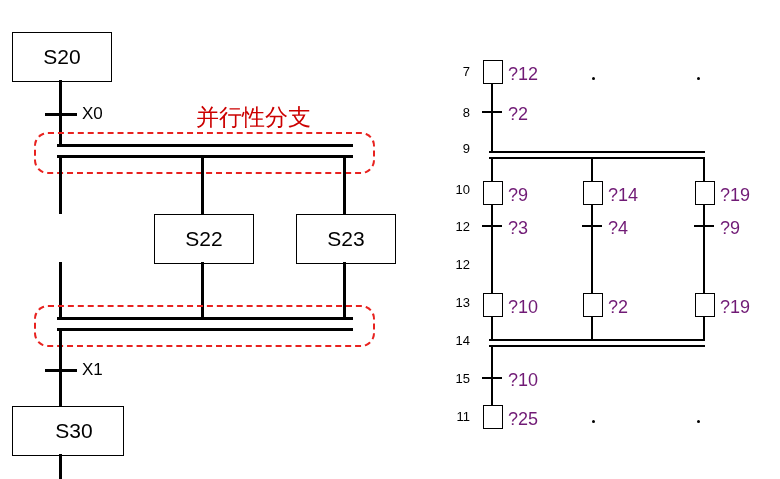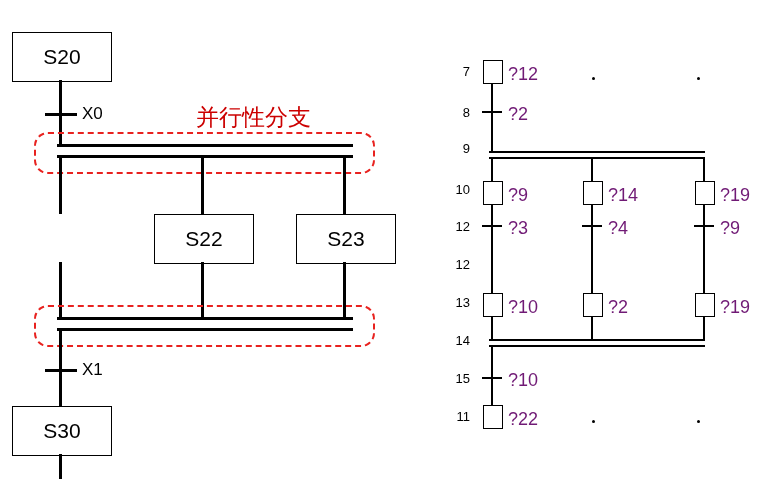--- a/index.html
+++ b/index.html
@@ -139,21 +139,21 @@
   <div class="hline" style="left:57px; top:305px; width:296px; height:2.5px;"></div>
   <div class="hline" style="left:57px; top:316px; width:296px; height:2.5px;"></div>
 
   <div class="dash-box" style="left:34px; top:293px; width:341px; height:42px;"></div>
 
   <div class="vline" style="left:59px; top:318px; width:2.5px; height:76px;"></div>
   <div class="tick" style="left:45px; top:357px; width:32px; height:2.5px;"></div>
   <div class="lbl" style="left:82px; top:348px;">X1</div>
 
 
-  <div class="state-box" style="left:12px; top:394px; width:98px; height:48px;">
+  <div class="state-box" style="left:12px; top:394px; width:98px; height:48px;padding-left:12px;">
     <span>S30</span>
   </div>
   <div class="vline" style="left:59px; top:442px; width:2.5px; height:30px;"></div>
 
   <div class="r-num" style="left:452px; top:52px; width:18px;">7</div>
   <div class="r-num" style="left:452px; top:93px; width:18px;">8</div>
   <div class="r-num" style="left:452px; top:129px; width:18px;">9</div>
   <div class="r-num" style="left:446px; top:170px; width:24px;">10</div>
   <div class="r-num" style="left:446px; top:207px; width:24px;">12</div>
   <div class="r-num" style="left:446px; top:245px; width:24px;">12</div>
@@ -215,21 +215,21 @@
   <div class="r-line" style="left:489px; top:327px; width:216px; height:1.8px;"></div>
   <div class="r-line" style="left:489px; top:333px; width:216px; height:1.8px;"></div>
 
   <div class="r-line" style="left:491px; top:334px; width:2px; height:34px;"></div>
   <div class="r-line" style="left:482px; top:365px; width:20px; height:1.8px;"></div>
   <div class="r-tag" style="left:508px; top:358px;">?10</div>
 
   <div class="r-line" style="left:491px; top:366px; width:2px; height:28px;"></div>
 
   <div class="r-box" style="left:483px; top:393px; width:20px; height:24px;"></div>
-  <div class="r-tag" style="left:508px; top:397px;">?22</div>
+  <div class="r-tag" style="left:508px; top:397px;">?25</div>
 
   <div class="r-dot" style="left:592px; top:65px;"></div>
   <div class="r-dot" style="left:697px; top:65px;"></div>
   <div class="r-dot" style="left:592px; top:408px;"></div>
   <div class="r-dot" style="left:697px; top:408px;"></div>
 
 
 </div>
 
 </body></html>

